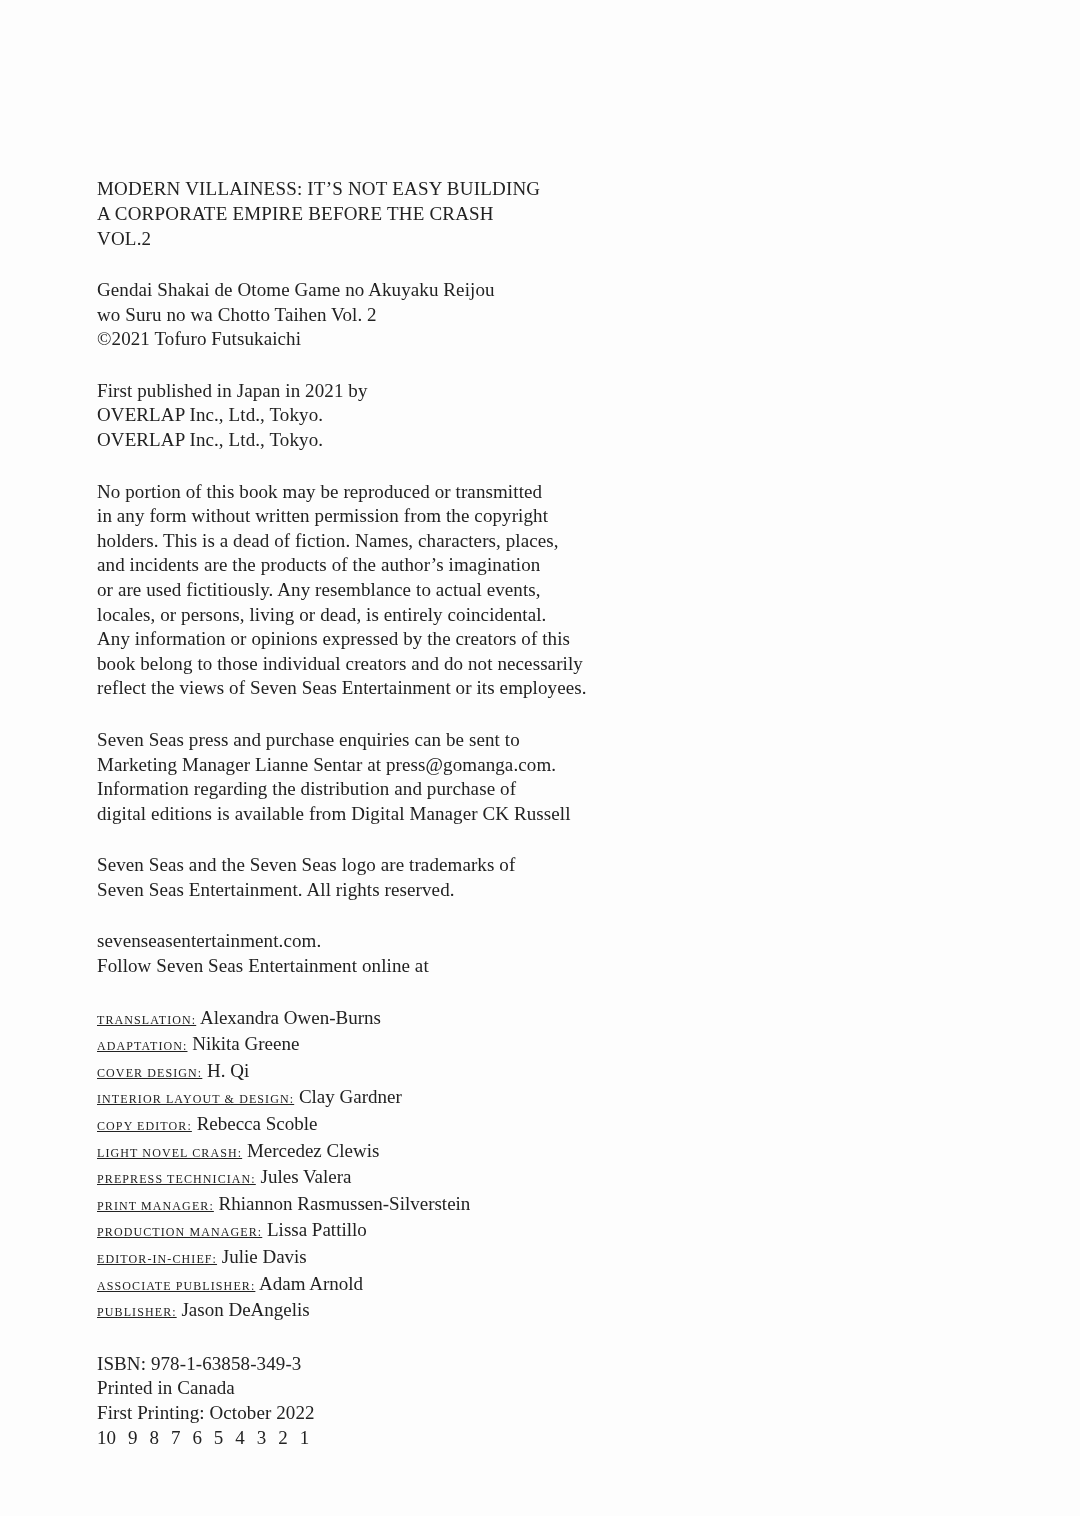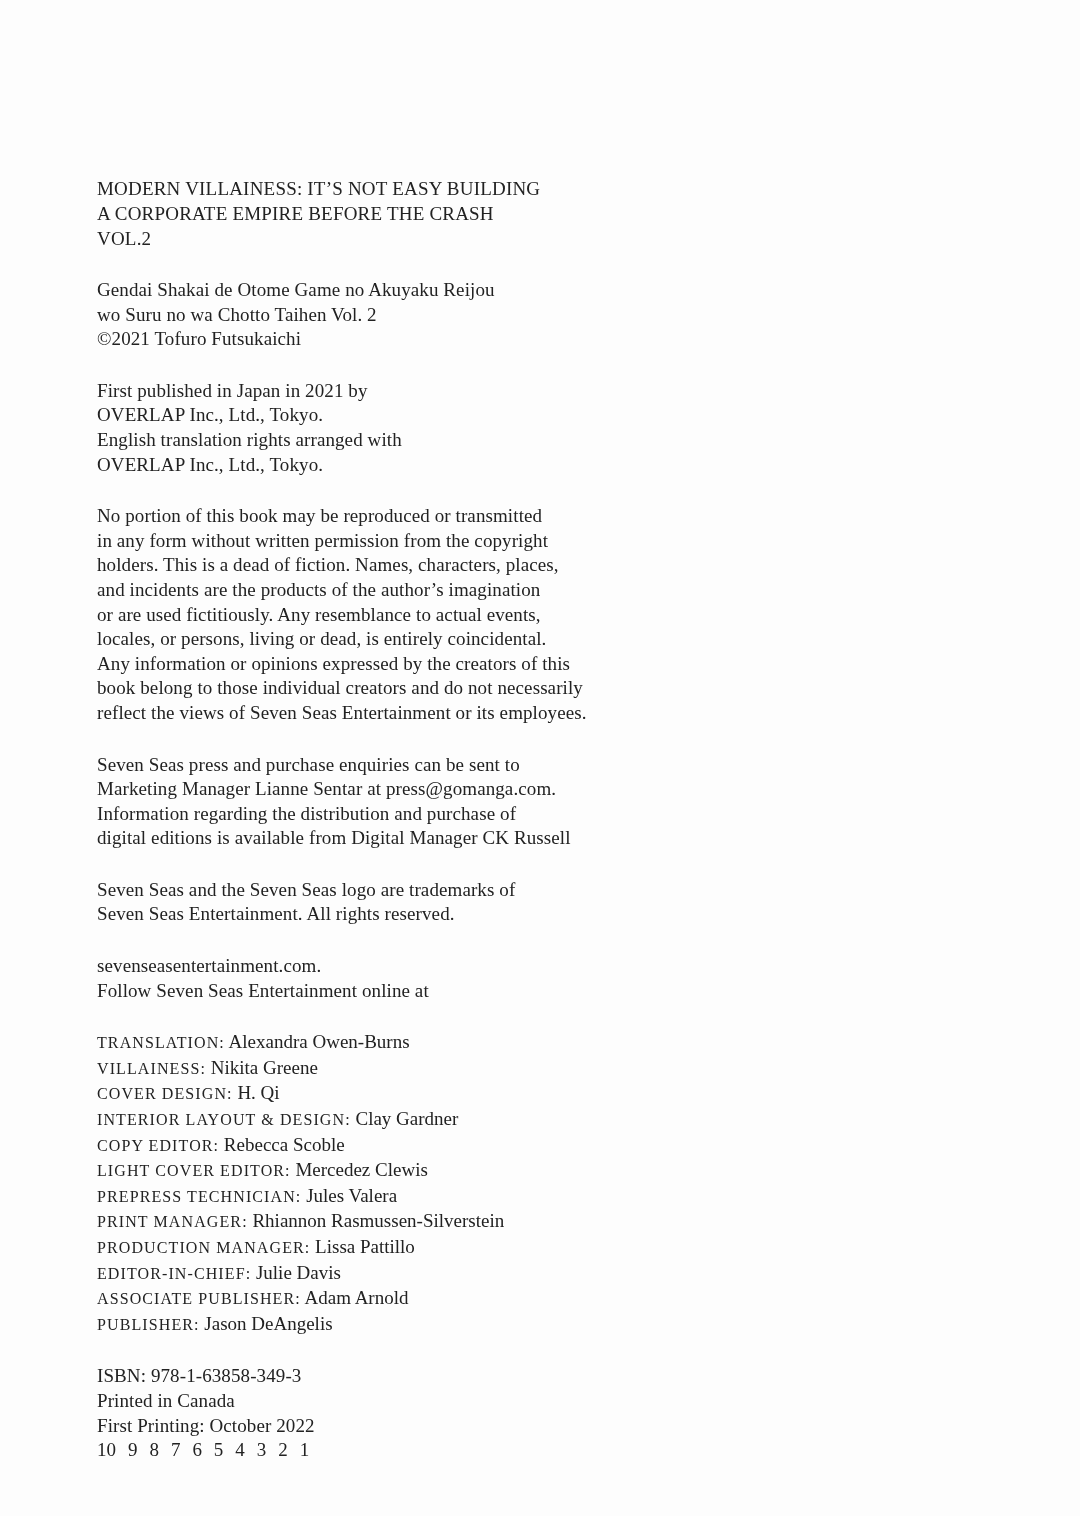--- a/index.html
+++ b/index.html
@@ -28,22 +28,23 @@
     line-height: 24.6px;
     white-space: nowrap;
     letter-spacing: 0.1px;
   }
   .title-line {
     line-height: 25px;
     letter-spacing: 0.2px;
   }
   .credit-line { line-height: 24.6px; white-space: nowrap; }
   .credit-role {
-    font-size: 16px;
+    font-size: 12px;
     letter-spacing: 1.1px;
+    text-decoration: underline;
   }
   .printers-key { word-spacing: 7px; }
 </style>
 </head>
 <body>
 
 <div class="page">
   <div class="content">
 
     <div class="block">
@@ -54,21 +55,20 @@
 
     <div class="block">
       <div class="line">Gendai Shakai de Otome Game no Akuyaku Reijou</div>
       <div class="line">wo Suru no wa Chotto Taihen Vol. 2</div>
       <div class="line">©2021 Tofuro Futsukaichi</div>
     </div>
 
     <div class="block">
       <div class="line">First published in Japan in 2021 by</div>
       <div class="line">OVERLAP Inc., Ltd., Tokyo.</div>
-      <div class="line">English translation rights arranged with</div>
       <div class="line">OVERLAP Inc., Ltd., Tokyo.</div>
     </div>
 
     <div class="block">
       <div class="line">No portion of this book may be reproduced or transmitted</div>
       <div class="line">in any form without written permission from the copyright</div>
       <div class="line">holders. This is a dead of fiction. Names, characters, places,</div>
       <div class="line">and incidents are the products of the author’s imagination</div>
       <div class="line">or are used fictitiously. Any resemblance to actual events,</div>
       <div class="line">locales, or persons, living or dead, is entirely coincidental.</div>
@@ -89,25 +89,25 @@
       <div class="line">Seven Seas Entertainment. All rights reserved.</div>
     </div>
 
     <div class="block">
       <div class="line">sevenseasentertainment.com.</div>
       <div class="line">Follow Seven Seas Entertainment online at</div>
     </div>
 
     <div class="block">
       <div class="credit-line"><span class="credit-role">TRANSLATION:</span> <span>Alexandra Owen-Burns</span></div>
-      <div class="credit-line"><span class="credit-role">VILLAINESS:</span> <span>Nikita Greene</span></div>
+      <div class="credit-line"><span class="credit-role">ADAPTATION:</span> <span>Nikita Greene</span></div>
       <div class="credit-line"><span class="credit-role">COVER DESIGN:</span> <span>H. Qi</span></div>
       <div class="credit-line"><span class="credit-role">INTERIOR LAYOUT &amp; DESIGN:</span> <span>Clay Gardner</span></div>
       <div class="credit-line"><span class="credit-role">COPY EDITOR:</span> <span>Rebecca Scoble</span></div>
-      <div class="credit-line"><span class="credit-role">LIGHT COVER EDITOR:</span> <span>Mercedez Clewis</span></div>
+      <div class="credit-line"><span class="credit-role">LIGHT NOVEL CRASH:</span> <span>Mercedez Clewis</span></div>
       <div class="credit-line"><span class="credit-role">PREPRESS TECHNICIAN:</span> <span>Jules Valera</span></div>
       <div class="credit-line"><span class="credit-role">PRINT MANAGER:</span> <span>Rhiannon Rasmussen-Silverstein</span></div>
       <div class="credit-line"><span class="credit-role">PRODUCTION MANAGER:</span> <span>Lissa Pattillo</span></div>
       <div class="credit-line"><span class="credit-role">EDITOR-IN-CHIEF:</span> <span>Julie Davis</span></div>
       <div class="credit-line"><span class="credit-role">ASSOCIATE PUBLISHER:</span> <span>Adam Arnold</span></div>
       <div class="credit-line"><span class="credit-role">PUBLISHER:</span> <span>Jason DeAngelis</span></div>
     </div>
 
     <div class="block">
       <div class="line">ISBN: 978-1-63858-349-3</div>

